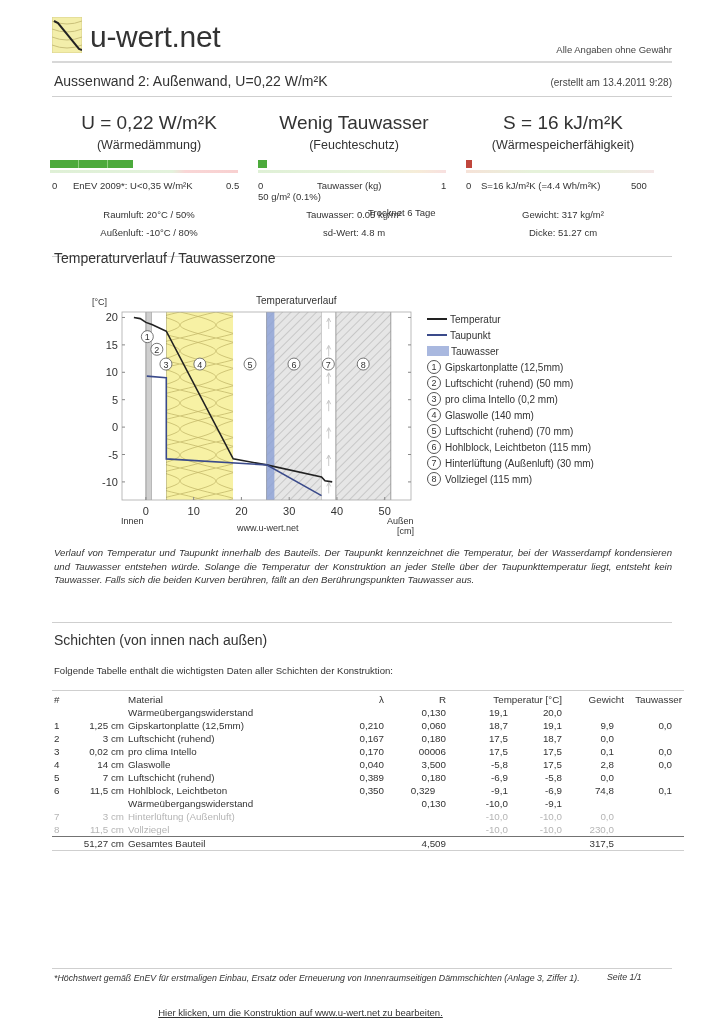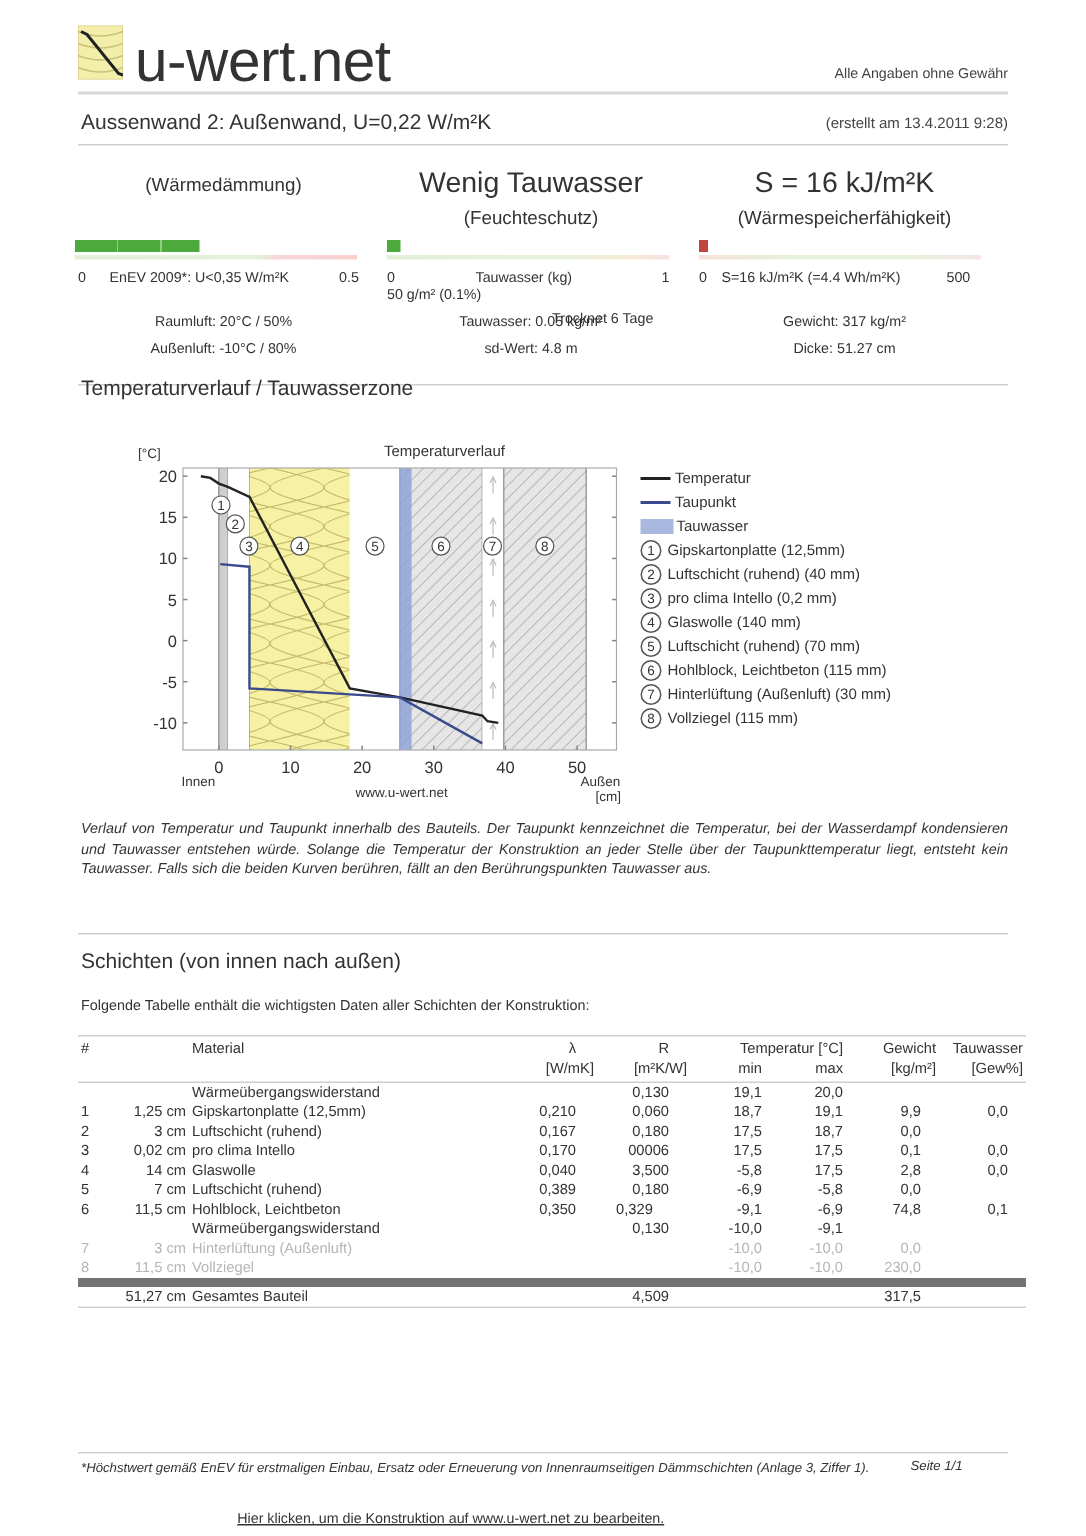--- a/index.html
+++ b/index.html
@@ -3,21 +3,21 @@
 <meta charset="utf-8">
 <style>
   html, body { margin: 0; padding: 0; background: #ffffff; }
   body { width: 724px; height: 1024px; position: relative; font-family: "Liberation Sans", sans-serif; color: #333; overflow: hidden; }
   .abs { position: absolute; }
   .hr { position: absolute; left: 52px; width: 620px; height: 2px; background: #d8d8d8; }
   .hr.thin { height: 1px; background: #cfcfcf; }
 
   
   .logo-box { left: 52px; top: 17px; width: 30px; height: 36px; }
-  .logo-text { left: 90px; top: 20px; font-size: 39px; color: #333; letter-spacing: -0.3px; }
+  .logo-text { left: 90px; top: 20px; font-size: 30px; color: #333; letter-spacing: -0.3px; }
   .disclaimer { right: 52px; top: 44px; font-size: 9.5px; color: #444; }
   .doc-title { left: 54px; top: 73px; font-size: 14px; color: #333; }
   .doc-date { right: 52px; top: 77px; font-size: 10px; color: #444; }
 
   
   .col { position: absolute; top: 112px; width: 194px; text-align: center; }
   .col .big { font-size: 19px; color: #333; }
   .col .sub { font-size: 12.5px; color: #333; margin-top: 4px; }
   .gauge { position: absolute; top: 160px; width: 188px; height: 14px; }
   .gauge .track { position: absolute; left: 0; right: 0; top: 10px; height: 3px; }
@@ -38,21 +38,21 @@
 
   .para { position: absolute; left: 54px; top: 546px; width: 618px; font-size: 9.6px; font-style: italic; line-height: 13.6px; color: #333; text-align: justify; }
   .intro { position: absolute; left: 54px; top: 665px; font-size: 9.6px; color: #333; }
 
   
   table.layers { position: absolute; left: 52px; top: 690px; width: 632px; border-collapse: collapse; font-size: 9.8px; color: #333; }
   table.layers td, table.layers th { padding: 0 2px; height: 13px; line-height: 13px; font-weight: normal; white-space: nowrap; }
   table.layers thead tr.h1 th { border-top: 1px solid #cfcfcf; padding-top: 2px; }
   table.layers thead tr.h2 th { border-bottom: 1px solid #cfcfcf; padding-bottom: 2px; }
   table.layers tr.grey td { color: #b5b5b5; }
-  table.layers tr.total td { border-top: 6px solid #737373; border-bottom: 1px solid #cfcfcf; }
+  table.layers tr.total td { border-top: 1px solid #737373; border-bottom: 1px solid #cfcfcf; }
   .r { text-align: right; }
   .l { text-align: left; }
 
   .footnote { position: absolute; left: 54px; top: 972px; width: 540px; font-size: 8.8px; font-style: italic; line-height: 12px; color: #333; }
   .pageno { position: absolute; left: 607px; top: 972px; font-size: 8.8px; font-style: italic; color: #333; }
   .edit-link { position: absolute; left: 0; width: 601px; top: 1007px; text-align: center; font-size: 9.5px; color: #333; text-decoration: underline; cursor: pointer; }
 </style>
 </head>
 <body>
 
@@ -64,20 +64,21 @@
   </svg>
 </div>
 <div class="abs logo-text">u-wert.net</div>
 <div class="abs disclaimer">Alle Angaben ohne Gewähr</div>
 <div class="hr" style="top:61px;"></div>
 <div class="abs doc-title">Aussenwand 2: Außenwand, U=0,22 W/m²K</div>
 <div class="abs doc-date">(erstellt am 13.4.2011 9:28)</div>
 <div class="hr thin" style="top:96px;"></div>
 
 <div class="col" style="left:52px;">
+  <div class="big">U = 0,22 W/m²K</div>
   <div class="sub">(Wärmedämmung)</div>
 </div>
 <div class="gauge" style="left:50px;">
   <div class="track" style="background:linear-gradient(to right,#dff0d6 0%,#e3f2dc 65%,#f9d6d6 72%,#f8d0d0 100%);"></div>
   <div class="fill" id="fill-u" style="background: repeating-linear-gradient(to right, rgb(76, 170, 60) 0px, rgb(76, 170, 60) 28px, rgb(143, 208, 128) 28px, rgb(143, 208, 128) 29px); width: 83px;"></div>
 </div>
 <div class="gauge-lbl" style="left:52px;top:180px;">0</div>
 <div class="gauge-lbl" style="left:73px;top:180px;">EnEV 2009*: U&lt;0,35 W/m²K</div>
 <div class="gauge-lbl" style="left:226px;top:180px;">0.5</div>
 <div class="info" style="left:52px;top:209px;">Raumluft: 20°C / 50%</div>
@@ -240,21 +241,21 @@
     <span class="swatch"></span>
     <span>Tauwasser</span>
   </div>
   <div id="layer-legend">
       <div class="row">
         <span class="num">1</span>
         <span>Gipskartonplatte (12,5mm)</span>
       </div>
       <div class="row">
         <span class="num">2</span>
-        <span>Luftschicht (ruhend) (40 mm)</span>
+        <span>Luftschicht (ruhend) (50 mm)</span>
       </div>
       <div class="row">
         <span class="num">3</span>
         <span>pro clima Intello  (0,2 mm)</span>
       </div>
       <div class="row">
         <span class="num">4</span>
         <span>Glaswolle (140 mm)</span>
       </div>
       <div class="row">
@@ -299,31 +300,20 @@
     <tr class="h1">
       <th class="l">#</th>
       <th></th>
       <th class="l">Material</th>
       <th class="r" style="padding-right:14px;">λ</th>
       <th class="r" style="padding-right:14px;">R</th>
       <th class="r" colspan="2">Temperatur [°C]</th>
       <th class="r">Gewicht</th>
       <th class="r">Tauwasser</th>
     </tr>
-    <tr class="h2">
-      <th></th>
-        <th></th>
-        <th></th>
-      <th class="r">[W/mK]</th>
-      <th class="r">[m²K/W]</th>
-      <th class="r">min</th>
-      <th class="r">max</th>
-      <th class="r">[kg/m²]</th>
-      <th class="r">[Gew%]</th>
-    </tr>
   </thead>
   <tbody id="layer-rows">
       <tr>
         <td class="l"></td>
         <td class="r"></td>
         <td class="l">Wärmeübergangswiderstand</td>
         <td class="r" style="padding-right:14px;"></td>
         <td class="r" style="padding-right:14px;">0,130</td>
         <td class="r">19,1</td>
         <td class="r">20,0</td>

